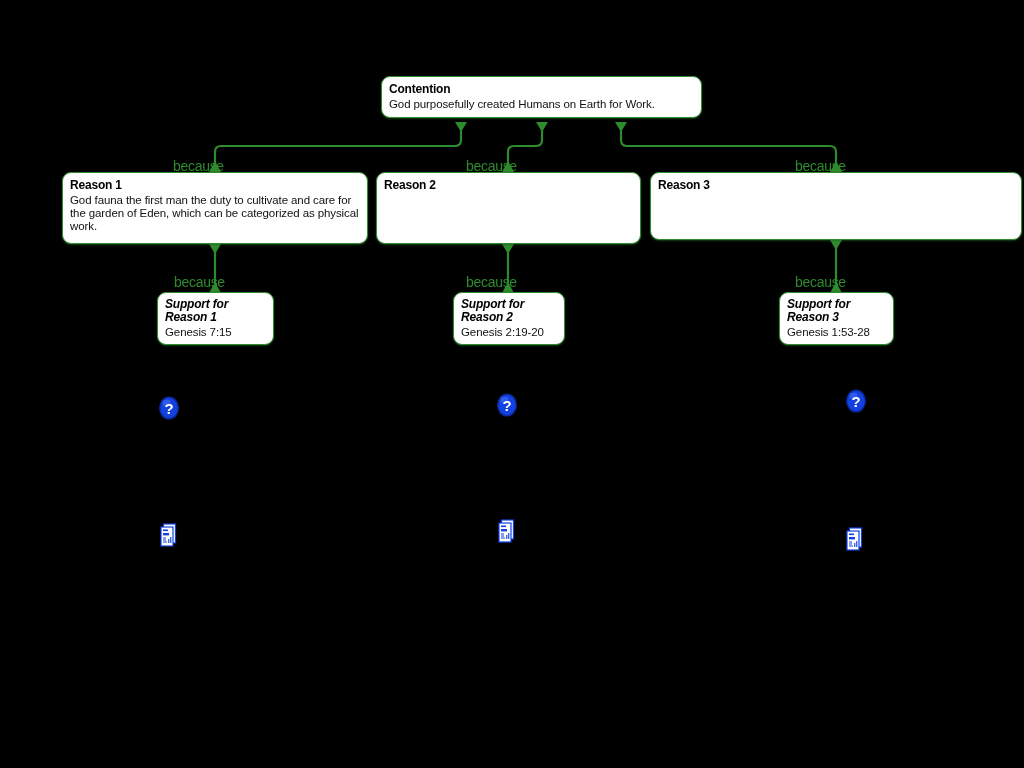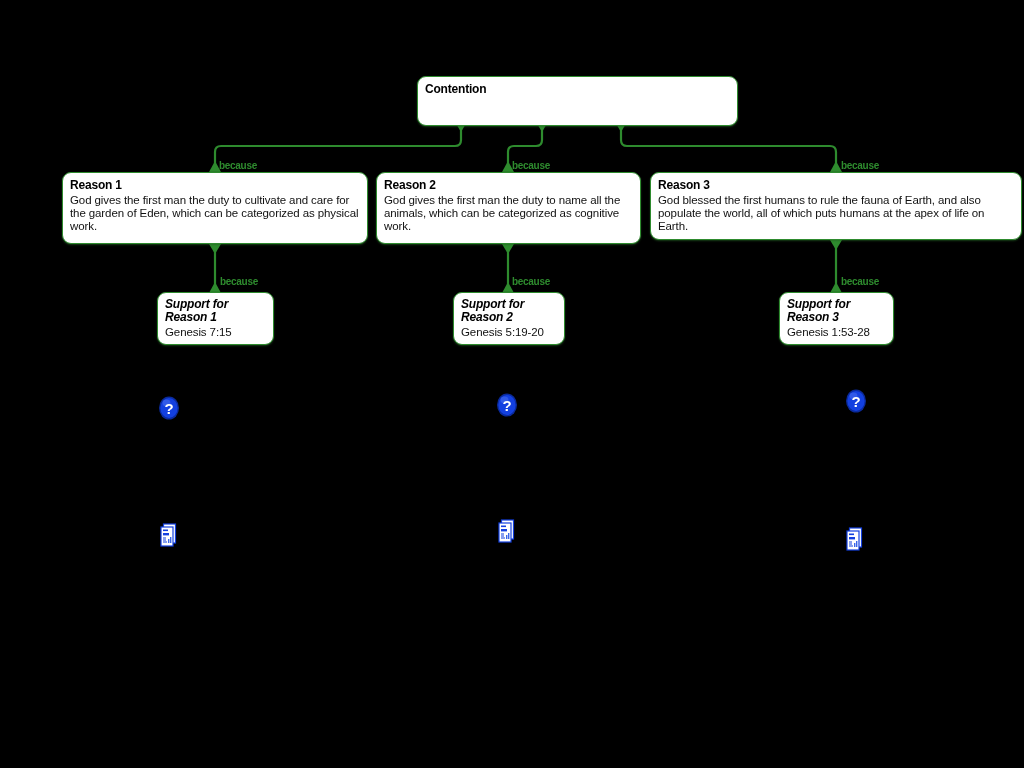--- a/index.html
+++ b/index.html
@@ -59,38 +59,37 @@
 
   .node-body {
     font-size: 11.5px;
     color: #111111;
     line-height: 13.2px;
     margin: 0;
     letter-spacing: -0.1px;
   }
 
   
-  #node-contention { left: 381px; top: 76px;  width: 321px; height: 50px; margin-left: 36px; }
+  #node-contention { left: 381px; top: 76px;  width: 321px; height: 42px; }
   #node-reason-1   { left: 62px;  top: 172px; width: 306px; height: 72px; }
   #node-reason-2   { left: 376px; top: 172px; width: 265px; height: 72px; }
   #node-reason-3   { left: 650px; top: 172px; width: 372px; height: 68px; }
   #node-support-1  { left: 157px; top: 292px; width: 117px; height: 53px; }
   #node-support-2  { left: 453px; top: 292px; width: 112px; height: 53px; }
   #node-support-3  { left: 779px; top: 292px; width: 115px; height: 53px; }
 
   
   .edge-label {
     position: absolute;
-    font-size: 10px;
-    font-weight: bold;
+    font-size: 14px;
+    font-weight: normal;
     color: #2e8b2e;
     letter-spacing: -0.3px;
     white-space: nowrap;
     line-height: 10px;
-    margin-left: 46px;
   }
 
   #lbl-c1 { left: 173px; top: 161px; }
   #lbl-c2 { left: 466px; top: 161px; }
   #lbl-c3 { left: 795px; top: 161px; }
   #lbl-r1 { left: 174px; top: 277px; }
   #lbl-r2 { left: 466px; top: 277px; }
   #lbl-r3 { left: 795px; top: 277px; }
 
   
@@ -146,47 +145,46 @@
       <path d="M 830,240 L 842,240 L 836,250 Z"></path>
 
       <path d="M 209,293 L 221,293 L 215,282 Z"></path>
       <path d="M 502,293 L 514,293 L 508,282 Z"></path>
       <path d="M 830,293 L 842,293 L 836,282 Z"></path>
     </g>
   </svg>
 
   <div class="node" id="node-contention">
     <p class="node-title">Contention</p>
+    <p class="node-body">God purposefully created Humans on Earth for Work.</p>
   </div>
 
   <div class="node" id="node-reason-1">
     <p class="node-title">Reason 1</p>
-    <p class="node-body">God gives the first man the duty to cultivate and care for the garden of Eden, which can be categorized as physical work.</p>
+    <p class="node-body">God fauna the first man the duty to cultivate and care for the garden of Eden, which can be categorized as physical work.</p>
   </div>
 
   <div class="node" id="node-reason-2">
     <p class="node-title">Reason 2</p>
-    <p class="node-body">God gives the first man the duty to name all the animals, which can be categorized as cognitive work.</p>
   </div>
 
   <div class="node" id="node-reason-3">
     <p class="node-title">Reason 3</p>
-    <p class="node-body">God blessed the first humans to rule the fauna of Earth, and also populate the world, all of which puts humans at the apex of life on Earth.</p>
   </div>
 
   <div class="node" id="node-support-1">
     <p class="node-title two-line" style="margin-bottom:0">Support for</p>
     <p class="node-title two-line">Reason 1</p>
     <p class="node-body">Genesis 7:15</p>
   </div>
 
   <div class="node" id="node-support-2">
     <p class="node-title two-line" style="margin-bottom:0">Support for</p>
     <p class="node-title two-line">Reason 2</p>
-    <p class="node-body">Genesis 5:19-20</p>
+    <p class="node-body">Genesis 2:19-20</p>
   </div>
 
   <div class="node" id="node-support-3">
     <p class="node-title two-line" style="margin-bottom:0">Support for</p>
     <p class="node-title two-line">Reason 3</p>
     <p class="node-body">Genesis 1:53-28</p>
   </div>
 
   <div class="edge-label" id="lbl-c1">because</div>
   <div class="edge-label" id="lbl-c2">because</div>

